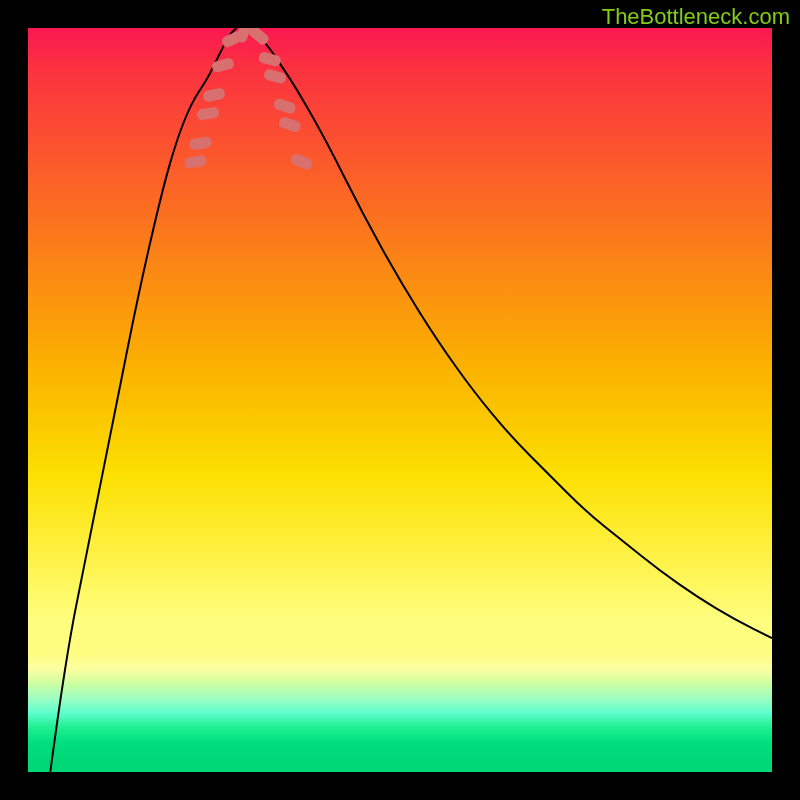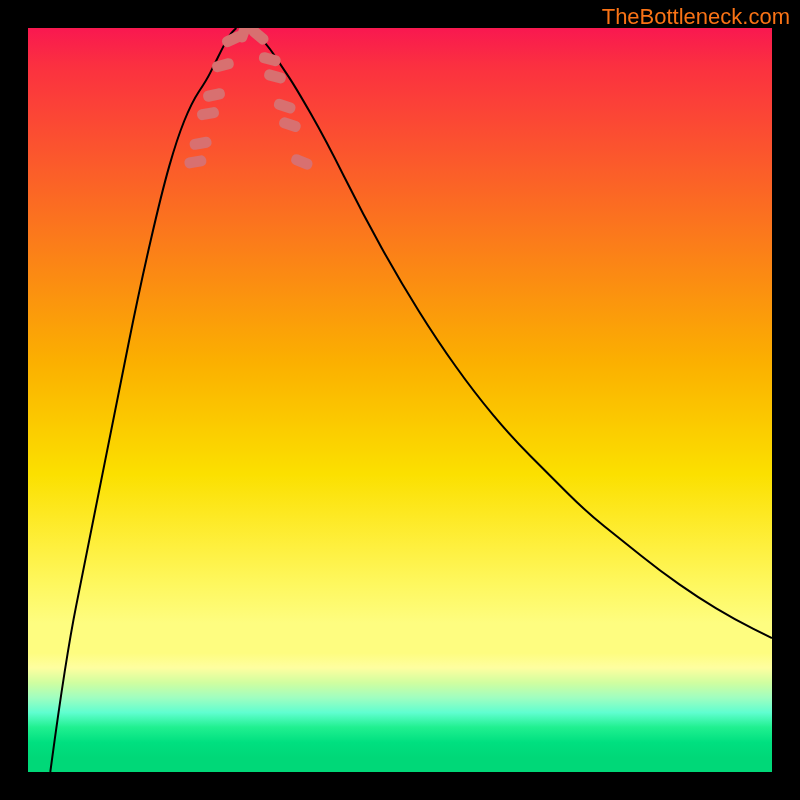--- a/index.html
+++ b/index.html
@@ -44,21 +44,21 @@
         #20f090 94%,
         #00e080 96%,
         #00d878 98%,
         #00d878 100%
       );
     }
     .watermark {
       position: absolute;
       top: 4px;
       right: 10px;
-      color: #f97316;
+      color: #84cc16;
       font-size: 22px;
       font-weight: normal;
       z-index: 10;
     }
     svg.curves {
       position: absolute;
       top: 0;
       left: 0;
       width: 100%;
       height: 100%;

